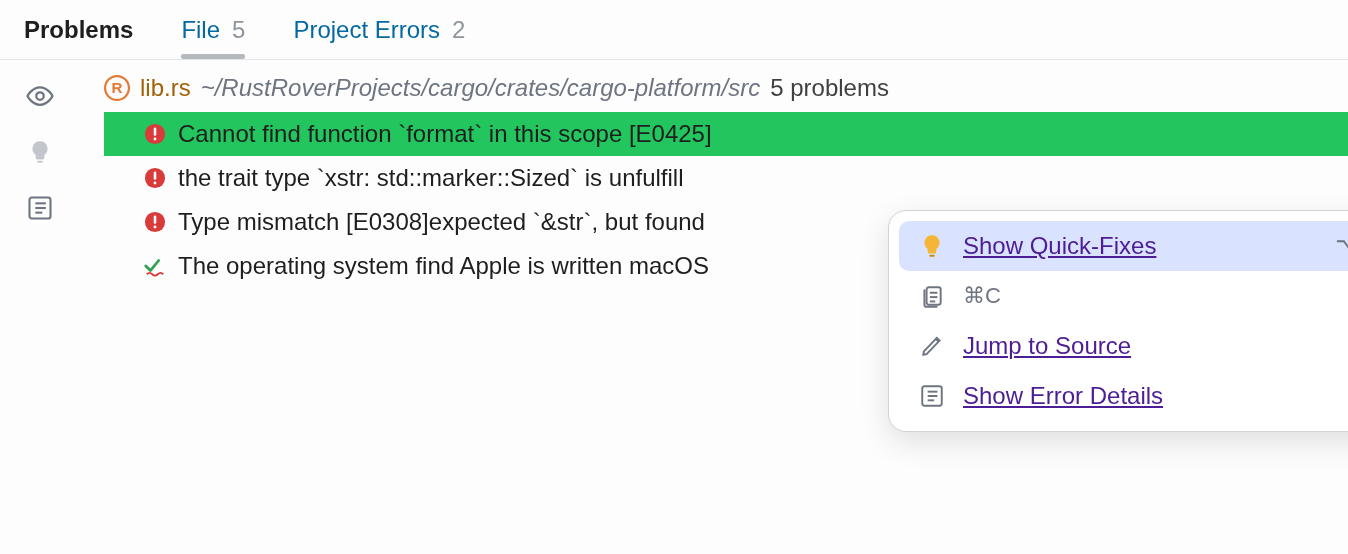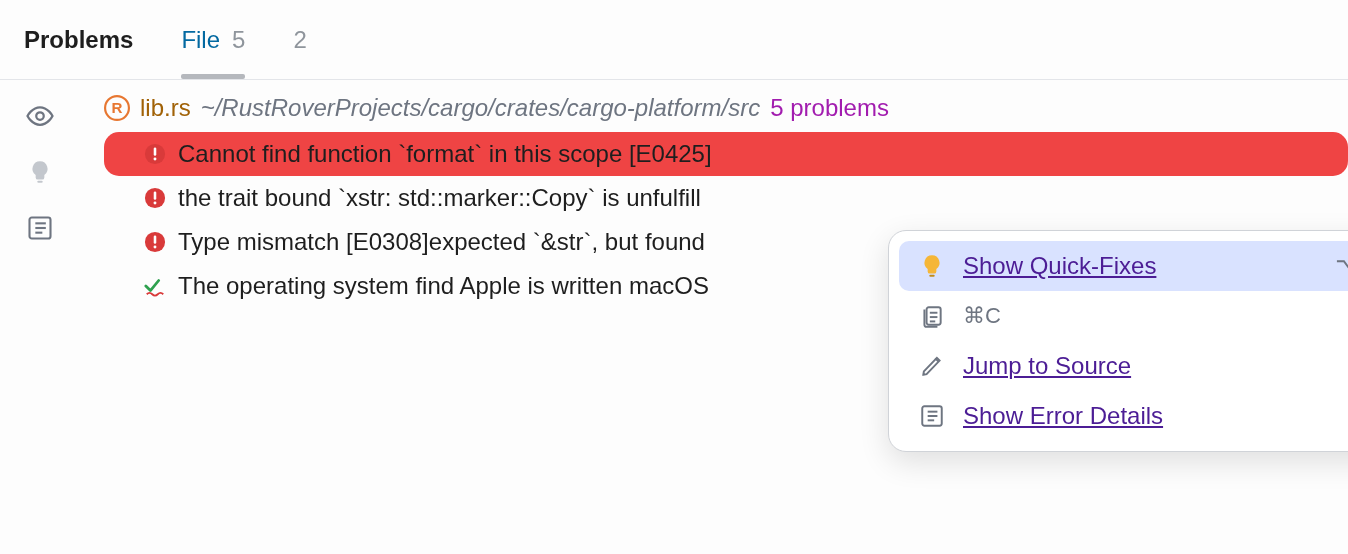--- a/index.html
+++ b/index.html
@@ -1,33 +1,33 @@
 <!DOCTYPE html>
 <html><head>
 <meta charset="utf-8">
 <style>
   * { box-sizing: border-box; margin: 0; padding: 0; }
   html, body { width: 1348px; height: 554px; background: #fdfdfd; font-family: -apple-system, "Segoe UI", sans-serif; font-size: 24px; color: #1e1e1e; overflow: hidden; }
-  .tabs { display: flex; align-items: center; height: 80px; border-bottom: 1px solid #e3e5e9; padding-left: 24px; gap: 48px; }
+  .tabs { display: flex; align-items: center; height: 60px; border-bottom: 1px solid #e3e5e9; padding-left: 24px; gap: 48px; }
   .tab { display: flex; align-items: center; gap: 12px; cursor: pointer; position: relative; height: 100%; }
   .tab-label { font-weight: 600; color: #1e1e1e; }
   .tab-count { color: #8f959c; }
   .tab.inactive .tab-label { font-weight: 400; color: #0369a1; }
   .tab.active::after { content: ""; position: absolute; bottom: 0; left: 0; right: 0; height: 5px; background: #b5b8bd; border-radius: 2px; }
   .body { display: flex; height: calc(100% - 80px); }
   .iconbar { width: 80px; display: flex; flex-direction: column; align-items: center; padding-top: 20px; gap: 24px; }
   .iconbar-btn { width: 32px; height: 32px; display: flex; align-items: center; justify-content: center; color: #6e7581; cursor: pointer; }
   .content { flex: 1; position: relative; padding-left: 24px; padding-top: 14px; }
   .file-header { display: flex; align-items: center; gap: 10px; margin-bottom: 10px; }
   .file-name { color: #a16207; }
   .file-path { color: #6e7581; font-style: italic; }
-  .file-count { color: #a21caf; }
+  .file-count { color: #404040; }
   .problems-list { }
   .problem-row { display: flex; align-items: center; gap: 12px; padding: 8px 0 8px 40px; white-space: nowrap; overflow: hidden; }
-  .problem-row.selected { background: #ef4444; border-radius: 15px; }
+  .problem-row.selected { background: #22c55e; }
   .problem-text { }
   .err-icon, .warn-icon { flex-shrink: 0; }
   .context-menu { position: absolute; top: 150px; left: 808px; width: 520px; background: #ffffff; border: 1px solid #d0d3d8; border-radius: 18px; box-shadow: 0 10px 30px rgba(0,0,0,0.12); padding: 10px 10px; }
   .context-item { display: flex; align-items: center; padding: 10px 18px; gap: 16px; border-radius: 10px; cursor: pointer; }
   .context-item.highlight { background: #d9e2ff; }
   .context-icon { width: 30px; height: 30px; display: flex; align-items: center; justify-content: center; flex-shrink: 0; }
   .context-label { flex: 1; color: #4c1d95; text-decoration: underline; }
   .context-short { color: #6e7581; font-size: 22px; }
   svg { display: block; }
 </style>
@@ -36,20 +36,21 @@
 
 <div class="tabs">
   <div class="tab">
     <span class="tab-label">Problems</span>
   </div>
   <div class="tab inactive active">
     <span class="tab-label" style="font-weight:400">File</span>
     <span class="tab-count">5</span>
   </div>
   <div class="tab inactive">
+    <span class="tab-label" style="font-weight:400">Project Errors</span>
     <span class="tab-count">2</span>
   </div>
 </div>
 
 <div class="body">
 
   <div class="iconbar">
     <div class="iconbar-btn">
       <svg width="30" height="30" viewBox="0 0 24 24" fill="none" stroke="#6e7581" stroke-width="1.8">
         <path d="M2 12s3.5-7 10-7 10 7 10 7-3.5 7-10 7S2 12 2 12z"></path>
@@ -97,21 +98,21 @@
         <span class="problem-text">Cannot find function `format` in this scope [E0425]</span>
       </div>
       <div class="problem-row">
         <span class="err-icon">
           <svg width="22" height="22" viewBox="0 0 24 24">
               <circle cx="12" cy="12" r="11" fill="#d93a3a"></circle>
               <rect x="10.6" y="5" width="2.8" height="9" rx="1.4" fill="#fff"></rect>
               <circle cx="12" cy="17.5" r="1.6" fill="#fff"></circle>
             </svg>
         </span>
-        <span class="problem-text">the trait bound `xstr: std::marker::Copy` is unfulfill</span>
+        <span class="problem-text">the trait type `xstr: std::marker::Sized` is unfulfill</span>
       </div>
       <div class="problem-row">
         <span class="err-icon">
           <svg width="22" height="22" viewBox="0 0 24 24">
               <circle cx="12" cy="12" r="11" fill="#d93a3a"></circle>
               <rect x="10.6" y="5" width="2.8" height="9" rx="1.4" fill="#fff"></rect>
               <circle cx="12" cy="17.5" r="1.6" fill="#fff"></circle>
             </svg>
         </span>
         <span class="problem-text">Type mismatch [E0308]expected `&amp;str`, but found</span>

